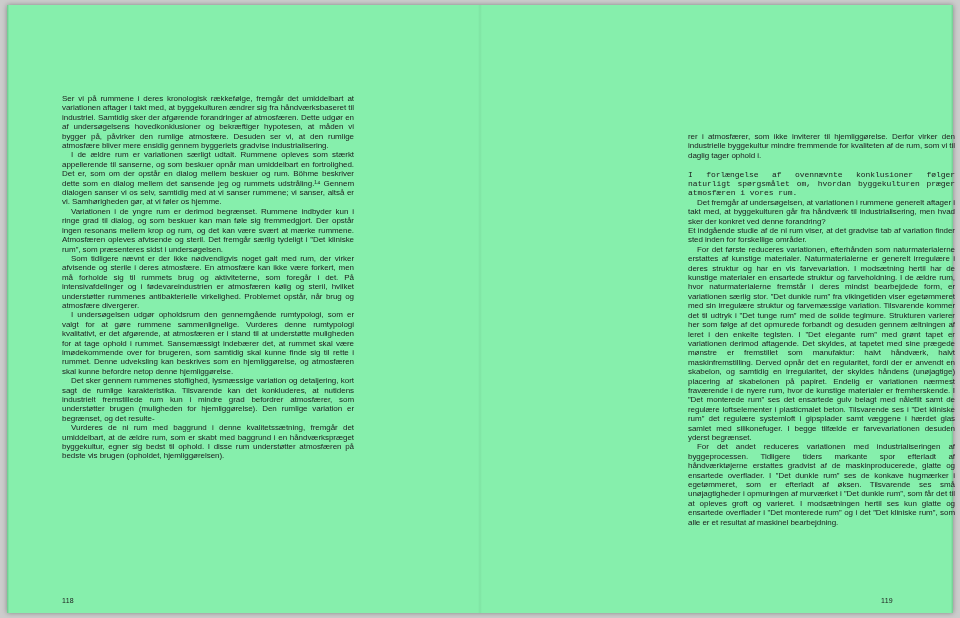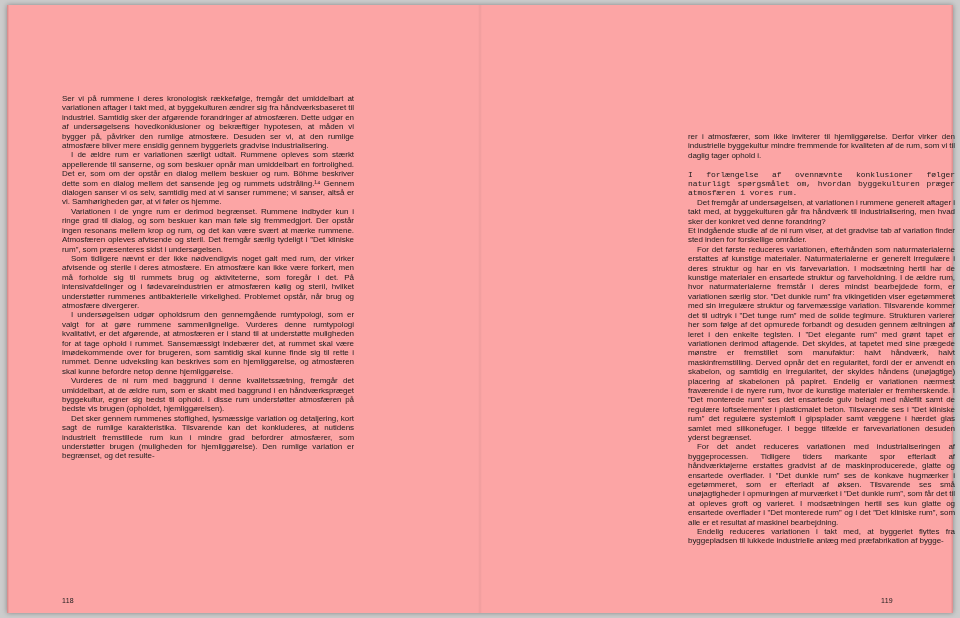--- a/index.html
+++ b/index.html
@@ -10,21 +10,21 @@
     background: #cccccc;
     overflow: hidden;
     font-family: "Liberation Sans", sans-serif;
   }
   .spread {
     position: absolute;
     left: 7px;
     top: 5px;
     width: 946px;
     height: 608px;
-    background: #fca5a5;
+    background: #86efac;
     box-shadow: 0 0 5px rgba(0,0,0,0.35);
   }
   .gutter {
     position: absolute;
     left: 50%;
     top: 0;
     bottom: 0;
     width: 4px;
     margin-left: -2px;
     background: linear-gradient(to right, rgba(0,0,0,0.00), rgba(0,0,0,0.05), rgba(0,0,0,0.00));
@@ -70,30 +70,29 @@
   <div class="page-edge-left"></div>
   <div class="page-edge-right"></div>
   <div class="gutter"></div>
 
   <div id="left-col" class="text-col">
       <p>Ser vi på rummene i deres kronologisk rækkefølge, fremgår det umiddelbart at variationen aftager i takt med, at byggekulturen ændrer sig fra håndværksbaseret til industriel. Samtidig sker der afgørende forandringer af atmosfæren. Dette udgør en af undersøgelsens hovedkonklusioner og bekræftiger hypotesen, at måden vi bygger på, påvirker den rumlige atmosfære. Desuden ser vi, at den rumlige atmosfære bliver mere ensidig gennem byggeriets gradvise industrialisering.</p>
       <p class="indent">I de ældre rum er variationen særligt udtalt. Rummene opleves som stærkt appellerende til sanserne, og som beskuer opnår man umiddelbart en fortrolighed. Det er, som om der opstår en dialog mellem beskuer og rum. Böhme beskriver dette som en dialog mellem det sansende jeg og rummets udstråling.¹⁴ Gennem dialogen sanser vi os selv, samtidig med at vi sanser rummene; vi sanser, altså er vi. Samhørigheden gør, at vi føler os hjemme.</p>
       <p class="indent">Variationen i de yngre rum er derimod begrænset. Rummene indbyder kun i ringe grad til dialog, og som beskuer kan man føle sig fremmedgjort. Der opstår ingen resonans mellem krop og rum, og det kan være svært at mærke rummene. Atmosfæren opleves afvisende og steril. Det fremgår særlig tydeligt i ”Det kliniske rum”, som præsenteres sidst i undersøgelsen.</p>
       <p class="indent">Som tidligere nævnt er der ikke nødvendigvis noget galt med rum, der virker afvisende og sterile i deres atmosfære. En atmosfære kan ikke være forkert, men må forholde sig til rummets brug og aktiviteterne, som foregår i det. På intensivafdelinger og i fødevareindustrien er atmosfæren kølig og steril, hvilket understøtter rummenes antibakterielle virkelighed. Problemet opstår, når brug og atmosfære divergerer.</p>
       <p class="indent">I undersøgelsen udgør opholdsrum den gennemgående rumtypologi, som er valgt for at gøre rummene sammenlignelige. Vurderes denne rumtypologi kvalitativt, er det afgørende, at atmosfæren er i stand til at understøtte muligheden for at tage ophold i rummet. Sansemæssigt indebærer det, at rummet skal være imødekommende over for brugeren, som samtidig skal kunne finde sig til rette i rummet. Denne udveksling kan beskrives som en hjemliggørelse, og atmosfæren skal kunne befordre netop denne hjemliggørelse.</p>
+      <p class="indent">Det sker gennem rummenes stoflighed, lysmæssige variation og detaljering, kort sagt de rumlige karakteristika. Tilsvarende kan det konkluderes, at nutidens industrielt fremstillede rum kun i mindre grad befordrer atmosfærer, som understøtter brugen (muligheden for hjemliggørelse). Den rumlige variation er begrænset, og det resulte-</p>
       <p class="indent">Vurderes de ni rum med baggrund i denne kvalitetssætning, fremgår det umiddelbart, at de ældre rum, som er skabt med baggrund i en håndværkspræget byggekultur, egner sig bedst til ophold. I disse rum understøtter atmosfæren på bedste vis brugen (opholdet, hjemliggørelsen).</p>
-      <p class="indent">Det sker gennem rummenes stoflighed, lysmæssige variation og detaljering, kort sagt de rumlige karakteristika. Tilsvarende kan det konkluderes, at nutidens industrielt fremstillede rum kun i mindre grad befordrer atmosfærer, som understøtter brugen (muligheden for hjemliggørelse). Den rumlige variation er begrænset, og det resulte-</p>
     </div>
 
   <div id="right-col" class="text-col">
       <p>rer i atmosfærer, som ikke inviterer til hjemliggørelse. Derfor virker den industrielle byggekultur mindre fremmende for kvaliteten af de rum, som vi til daglig tager ophold i.</p>
       <p class="space-before">I forlængelse af ovennævnte konklusioner følger naturligt spørgsmålet om, hvordan byggekulturen præger atmosfæren i vores rum.</p>
       <p class="indent">Det fremgår af undersøgelsen, at variationen i rummene generelt aftager i takt med, at byggekulturen går fra håndværk til industrialisering, men hvad sker der konkret ved denne forandring?</p>
       <p>Et indgående studie af de ni rum viser, at det gradvise tab af variation finder sted inden for forskellige områder.</p>
       <p class="indent">For det første reduceres variationen, efterhånden som naturmaterialerne erstattes af kunstige materialer. Naturmaterialerne er generelt irregulære i deres struktur og har en vis farvevariation. I modsætning hertil har de kunstige materialer en ensartede struktur og farveholdning. I de ældre rum, hvor naturmaterialerne fremstår i deres mindst bearbejdede form, er variationen særlig stor. ”Det dunkle rum” fra vikingetiden viser egetømmeret med sin irregulære struktur og farvemæssige variation. Tilsvarende kommer det til udtryk i ”Det tunge rum” med de solide teglmure. Strukturen varierer her som følge af det opmurede forbandt og desuden gennem æltningen af leret i den enkelte teglsten. I ”Det elegante rum” med grønt tapet er variationen derimod aftagende. Det skyldes, at tapetet med sine prægede mønstre er fremstillet som manufaktur: halvt håndværk, halvt maskinfremstilling. Derved opnår det en regularitet, fordi der er anvendt en skabelon, og samtidig en irregularitet, der skyldes håndens (unøjagtige) placering af skabelonen på papiret. Endelig er variationen nærmest fraværende i de nyere rum, hvor de kunstige materialer er fremherskende. I ”Det monterede rum” ses det ensartede gulv belagt med nålefilt samt de regulære loftselementer i plasticmalet beton. Tilsvarende ses i ”Det kliniske rum” det regulære systemloft i gipsplader samt væggene i hærdet glas samlet med silikonefuger. I begge tilfælde er farvevariationen desuden yderst begrænset.</p>
       <p class="indent">For det andet reduceres variationen med industrialiseringen af byggeprocessen. Tidligere tiders markante spor efterladt af håndværktøjerne erstattes gradvist af de maskinproducerede, glatte og ensartede overflader. I ”Det dunkle rum” ses de konkave hugmærker i egetømmeret, som er efterladt af øksen. Tilsvarende ses små unøjagtigheder i opmuringen af murværket i ”Det dunkle rum”, som får det til at opleves groft og varieret. I modsætningen hertil ses kun glatte og ensartede overflader i ”Det monterede rum” og i det ”Det kliniske rum”, som alle er et resultat af maskinel bearbejdning.</p>
-      <p class="indent">Endelig reduceres variationen i takt med, at byggeriet flyttes fra byggepladsen til lukkede industrielle anlæg med præfabrikation af bygge-</p>
     </div>
 
   <div id="pn-left" class="pagenum">118</div>
 
   <div id="pn-right" class="pagenum">119</div>
 </div>
 
 </body></html>

